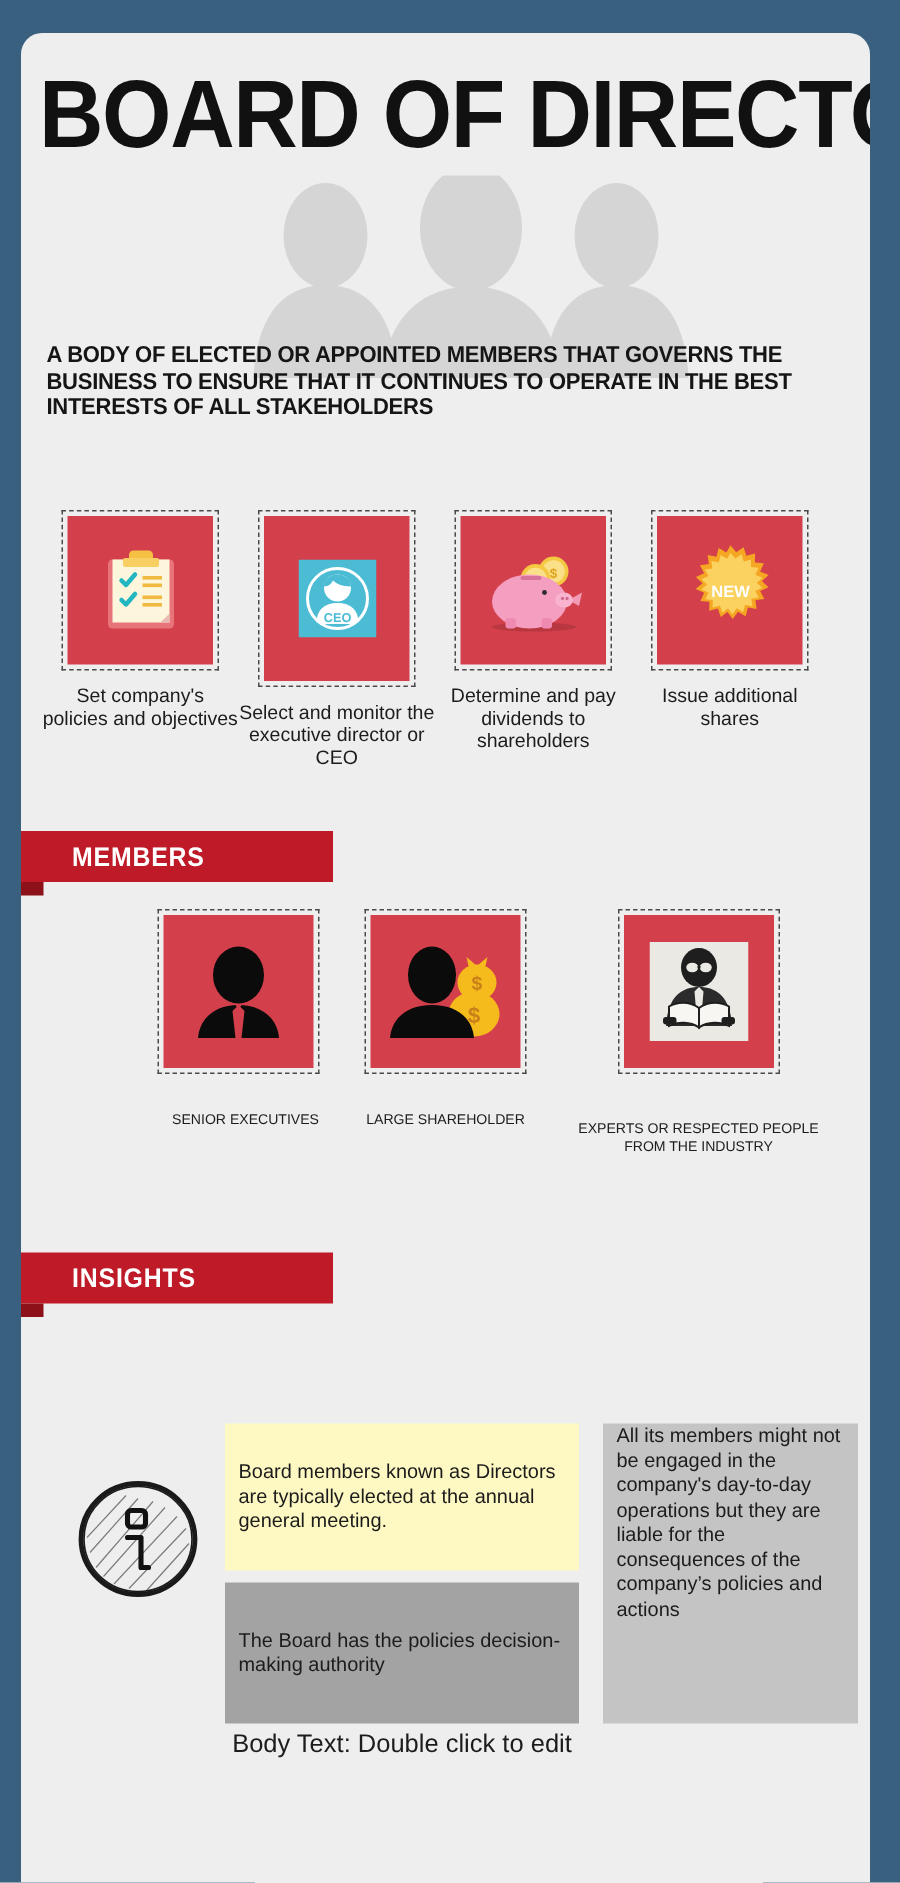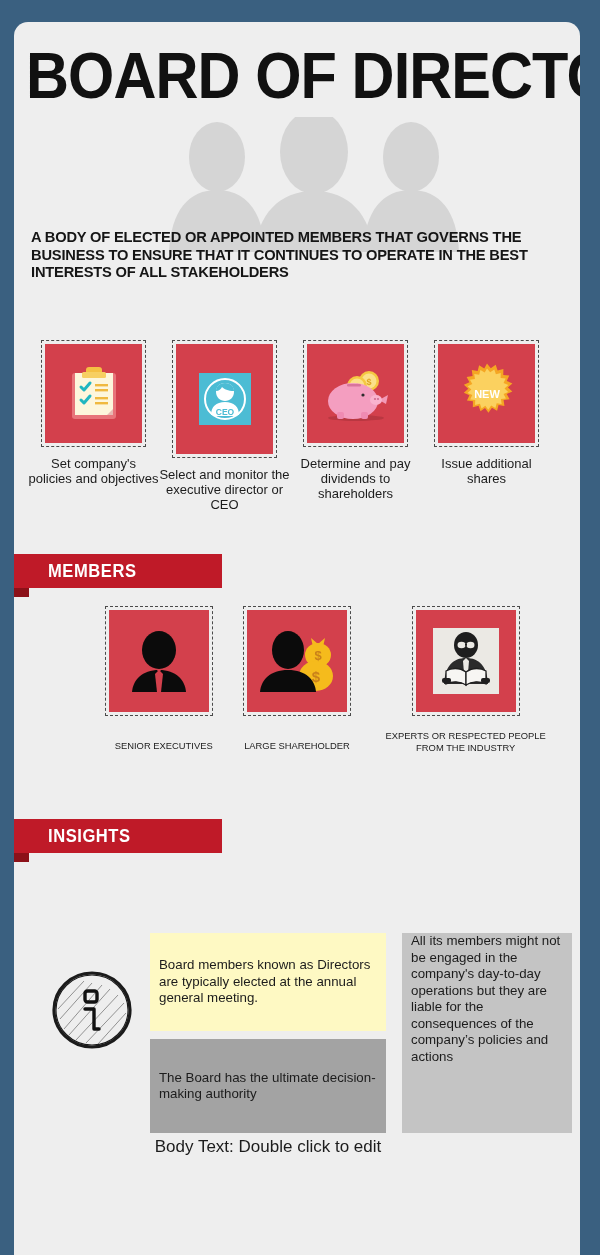--- a/index.html
+++ b/index.html
@@ -258,21 +258,21 @@
             <ellipse cx="58" cy="48" rx="17" ry="15" fill="#f5bb1c"></ellipse>
             <text x="58" y="54" font-family="Liberation Sans, sans-serif" font-size="15" font-weight="bold" fill="#c9811a" text-anchor="middle">$</text>
             <ellipse cx="30" cy="22" rx="16" ry="19" fill="#0b0b0b"></ellipse>
             <path d="M30 42 C12 42 3 52 2 64 L58 64 C57 52 48 42 30 42 Z" fill="#0b0b0b"></path>
           </svg>
         </div>
       </div>
       <div class="tile-cap-upper" style="margin-top:24px;">LARGE SHAREHOLDER</div>
     </div>
 
-    <div class="tile-cell" style="width:170px;">
+    <div class="tile-cell" style="width:170px;gap:16px;">
       <div class="tile">
         <div class="tile-inner" style="width:100px;height:102px;">
           <svg width="66" height="66" viewBox="0 0 66 66">
             <rect x="0" y="0" width="66" height="66" fill="#ebe9e4"></rect>
             <ellipse cx="33" cy="17" rx="12" ry="13" fill="#1e1e1e"></ellipse>
             <ellipse cx="28.5" cy="17" rx="4" ry="3.2" fill="#ebe9e4"></ellipse>
             <ellipse cx="37.5" cy="17" rx="4" ry="3.2" fill="#ebe9e4"></ellipse>
             <rect x="32" y="16" width="2" height="1.6" fill="#1e1e1e"></rect>
             <path d="M33 30 C20 30 12 38 11 56 L55 56 C54 38 46 30 33 30 Z" fill="#2b2b2b"></path>
             <path d="M33 30 l-3 3 l1 12 l4 0 l1 -12 Z" fill="#ebe9e4"></path>
@@ -314,21 +314,21 @@
         <rect x="45" y="24" width="12" height="11" rx="2.5"></rect>
         <path d="M45 42 l9 0 l0 20 l5 0" stroke-linecap="round"></path>
       </g>
     </svg>
 
     <div class="note" id="note-1">
       <span>Board members known as Directors are typically elected at the annual general meeting.</span>
     </div>
 
     <div class="note" id="note-2">
-      <span>The Board has the ultimate decision-making authority</span>
+      <span>The Board has the policies decision-making authority</span>
     </div>
 
     <div class="note" id="note-3">
       <span>All its members might not be engaged in the company's day-to-day operations but they are liable for the consequences of the company’s policies and actions</span>
     </div>
 
     <div id="body-hint">Body Text: Double click to edit</div>
   </div>
 
 </div>

